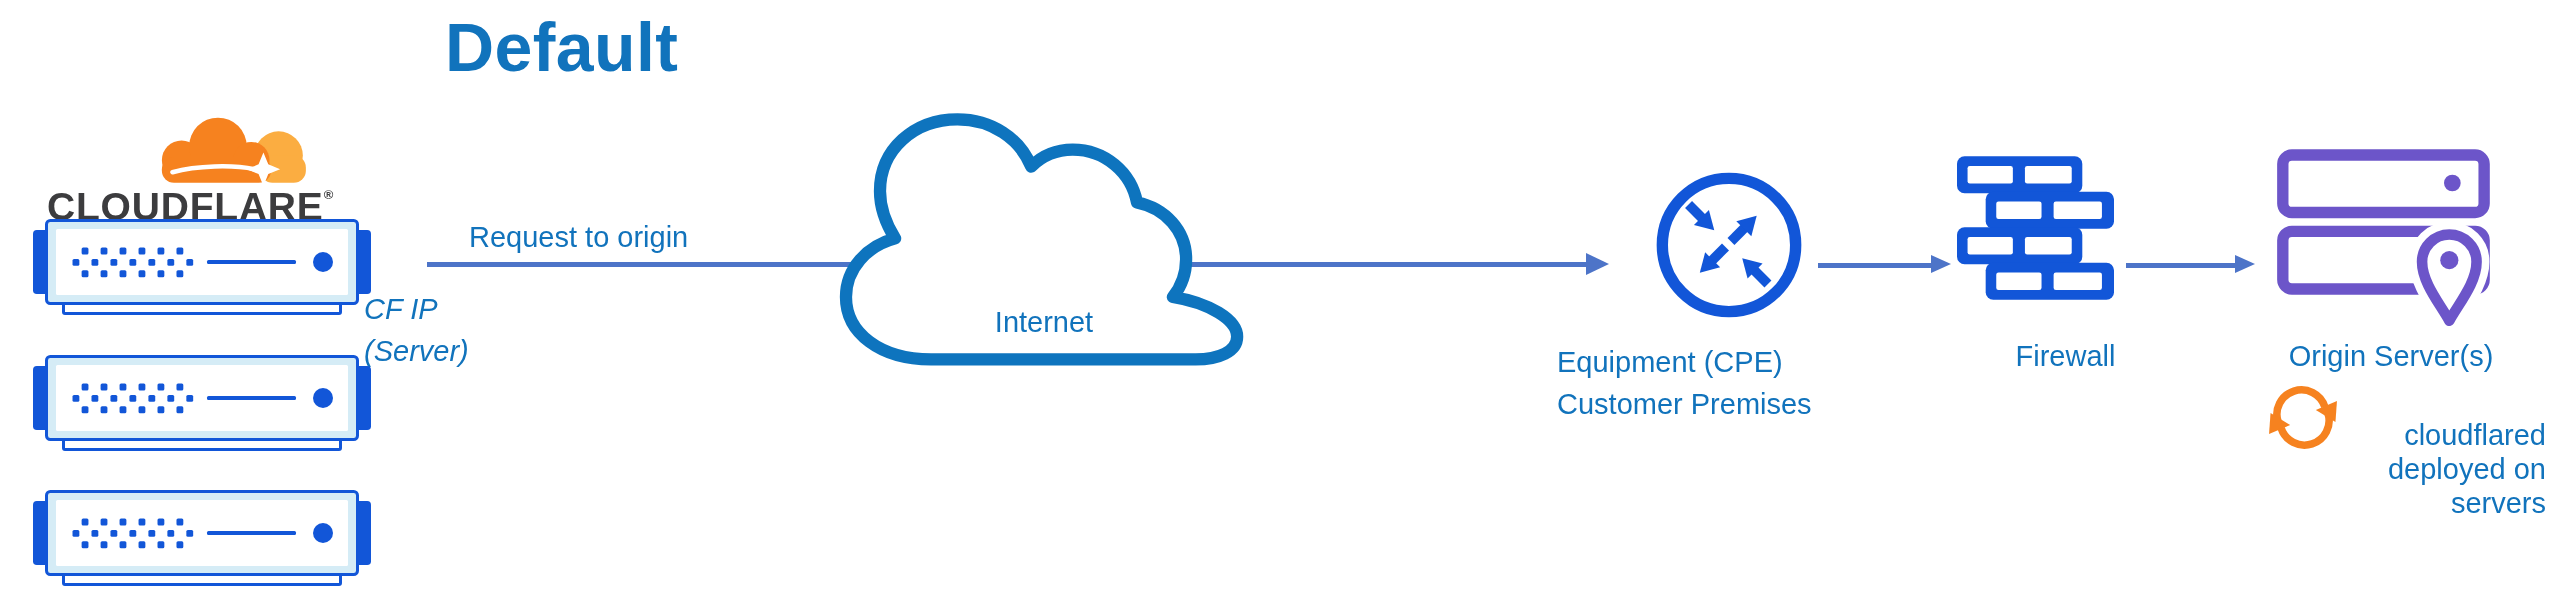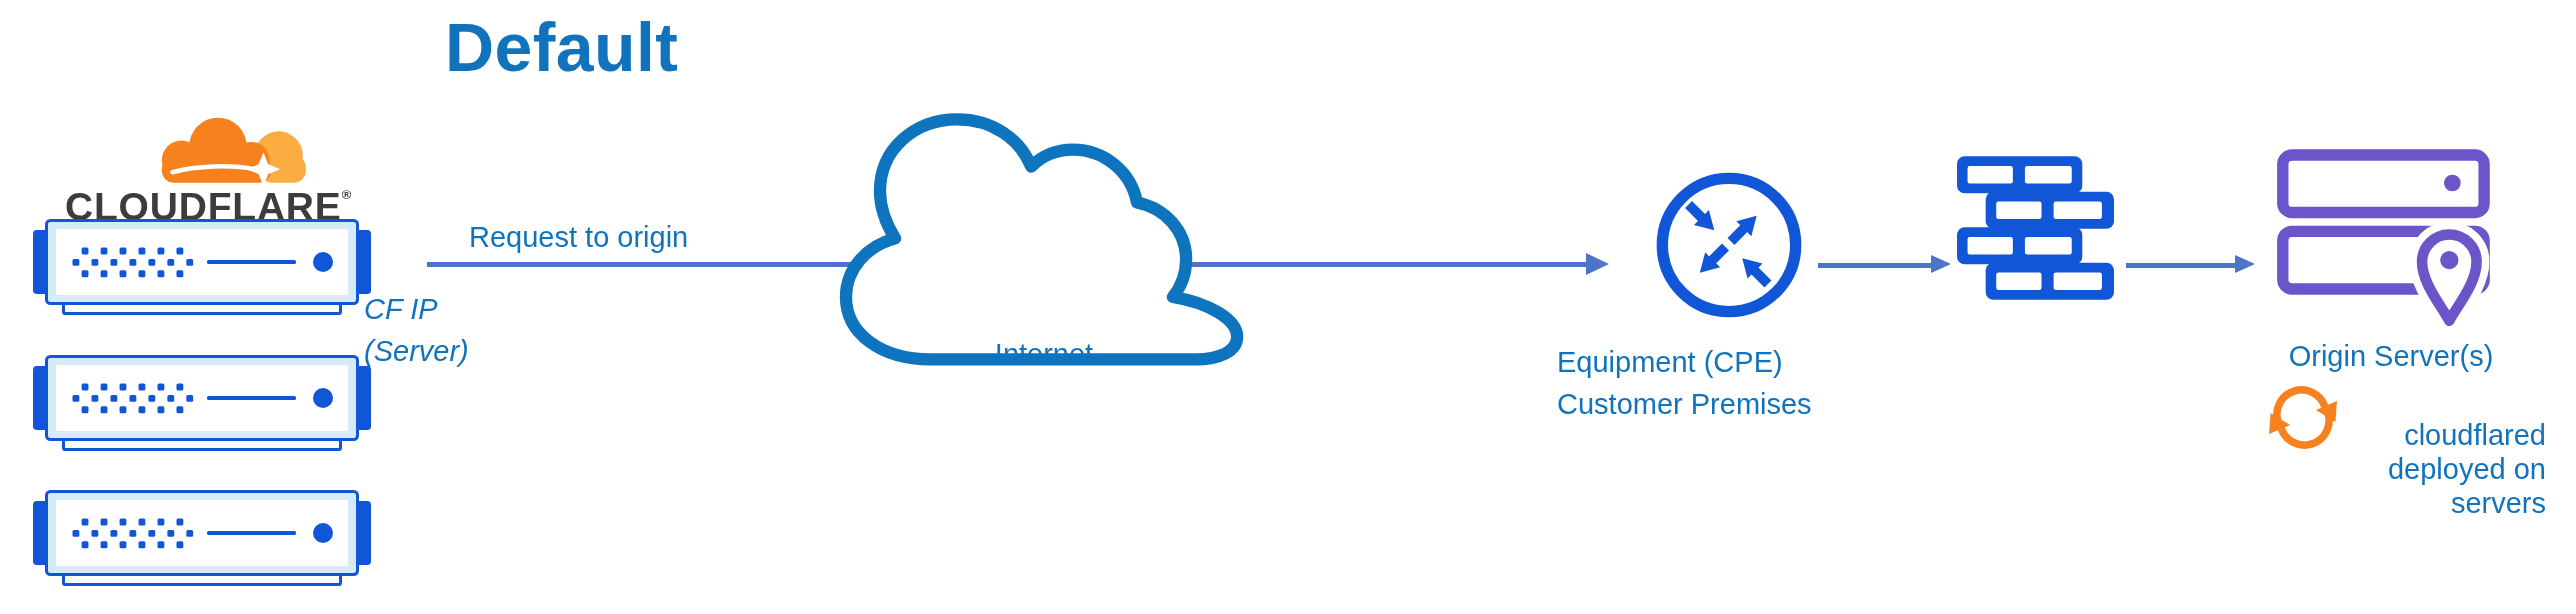--- a/index.html
+++ b/index.html
@@ -66,41 +66,41 @@
   
   .f-icon   { fill:var(--icon-blue); }
   .s-icon   { stroke:var(--icon-blue); }
   .s-cloud  { stroke:var(--cloud-blue); }
   .f-purple { fill:var(--purple); }
   .s-purple { stroke:var(--purple); }
   .f-orange { fill:var(--orange); }
   .s-orange { stroke:var(--orange); }
   .f-orange-light { fill:var(--orange-light); }
   svg { display:block; }
-  .z2 { z-index:2; } .z3 { z-index:3;margin-top:32px; }
+  .z2 { z-index:2; } .z3 { z-index:3; }
 </style>
 </head>
 <body>
 
 <div class="abs title" style="left:445px; top:7.6px;">Default</div>
 
 <svg class="abs" style="left:127px; top:110px;" width="191" height="79" viewBox="0 0 126 52" aria-hidden="true">
 
   <circle class="f-orange-light" cx="100" cy="30" r="16"></circle>
   <rect class="f-orange-light" x="88" y="30" width="30" height="18" rx="8"></rect>
 
   <circle class="f-orange" cx="36" cy="33" r="13"></circle>
   <circle class="f-orange" cx="60" cy="24" r="19"></circle>
   <circle class="f-orange" cx="82" cy="33" r="12"></circle>
   <rect class="f-orange" x="23" y="31" width="72" height="17" rx="8"></rect>
 
   <path d="M 30 41 C 46 36.5 70 36 84 39" fill="none" stroke="#ffffff" stroke-width="3" stroke-linecap="round"></path>
   <path fill="#ffffff" d="M90 28 L93.2 35.8 L101 39 L93.2 42.2 L90 50 L86.8 42.2 L79 39 L86.8 35.8 Z"></path>
 </svg>
-<div class="abs wordmark" style="left:65px; top:185px;"><span>CLOUDFLARE</span><span class="reg">®</span></div>
+<div class="abs wordmark" style="left:47px; top:185px;"><span>CLOUDFLARE</span><span class="reg">®</span></div>
 
 <div class="abs server" style="left:33px; top:219px;">
   <div class="tab l"></div>
   <div class="tab r"></div>
   <div class="tray"></div>
   <div class="sbody">
     <div class="face">
       <svg width="129" height="32" viewBox="0 0 170 42">
         <g class="f-icon">
           <rect x="14" y="2" width="9" height="9" rx="2"></rect>
@@ -269,20 +269,21 @@
     <rect x="90" y="13" width="62" height="23" rx="3"></rect>
     <rect x="52" y="60" width="60" height="23" rx="3"></rect>
     <rect x="128" y="60" width="64" height="23" rx="3"></rect>
     <rect x="14" y="107" width="60" height="23" rx="3"></rect>
     <rect x="90" y="107" width="62" height="23" rx="3"></rect>
     <rect x="52" y="154" width="60" height="23" rx="3"></rect>
     <rect x="128" y="154" width="64" height="23" rx="3"></rect>
   </g>
 </svg>
 <div class="abs lbl center" style="left:1899px; top:335px; width:333px;">
+  <div>Firewall</div>
 </div>
 
 <div class="abs flowline" style="left:2126px; top:263px; width:110px; height:4.5px;"></div>
 <div class="abs arrowhead small" style="left:2235px; top:255px;"></div>
 
 <svg class="abs z2" style="left:2276px; top:148px;" width="221" height="182" viewBox="0 0 292 240">
   <rect class="s-purple" x="9" y="9" width="266" height="76" rx="12" fill="#ffffff" stroke-width="15"></rect>
   <circle class="f-purple" cx="233" cy="46" r="11"></circle>
   <rect class="s-purple" x="9" y="110" width="266" height="76" rx="12" fill="#ffffff" stroke-width="15"></rect>
 

